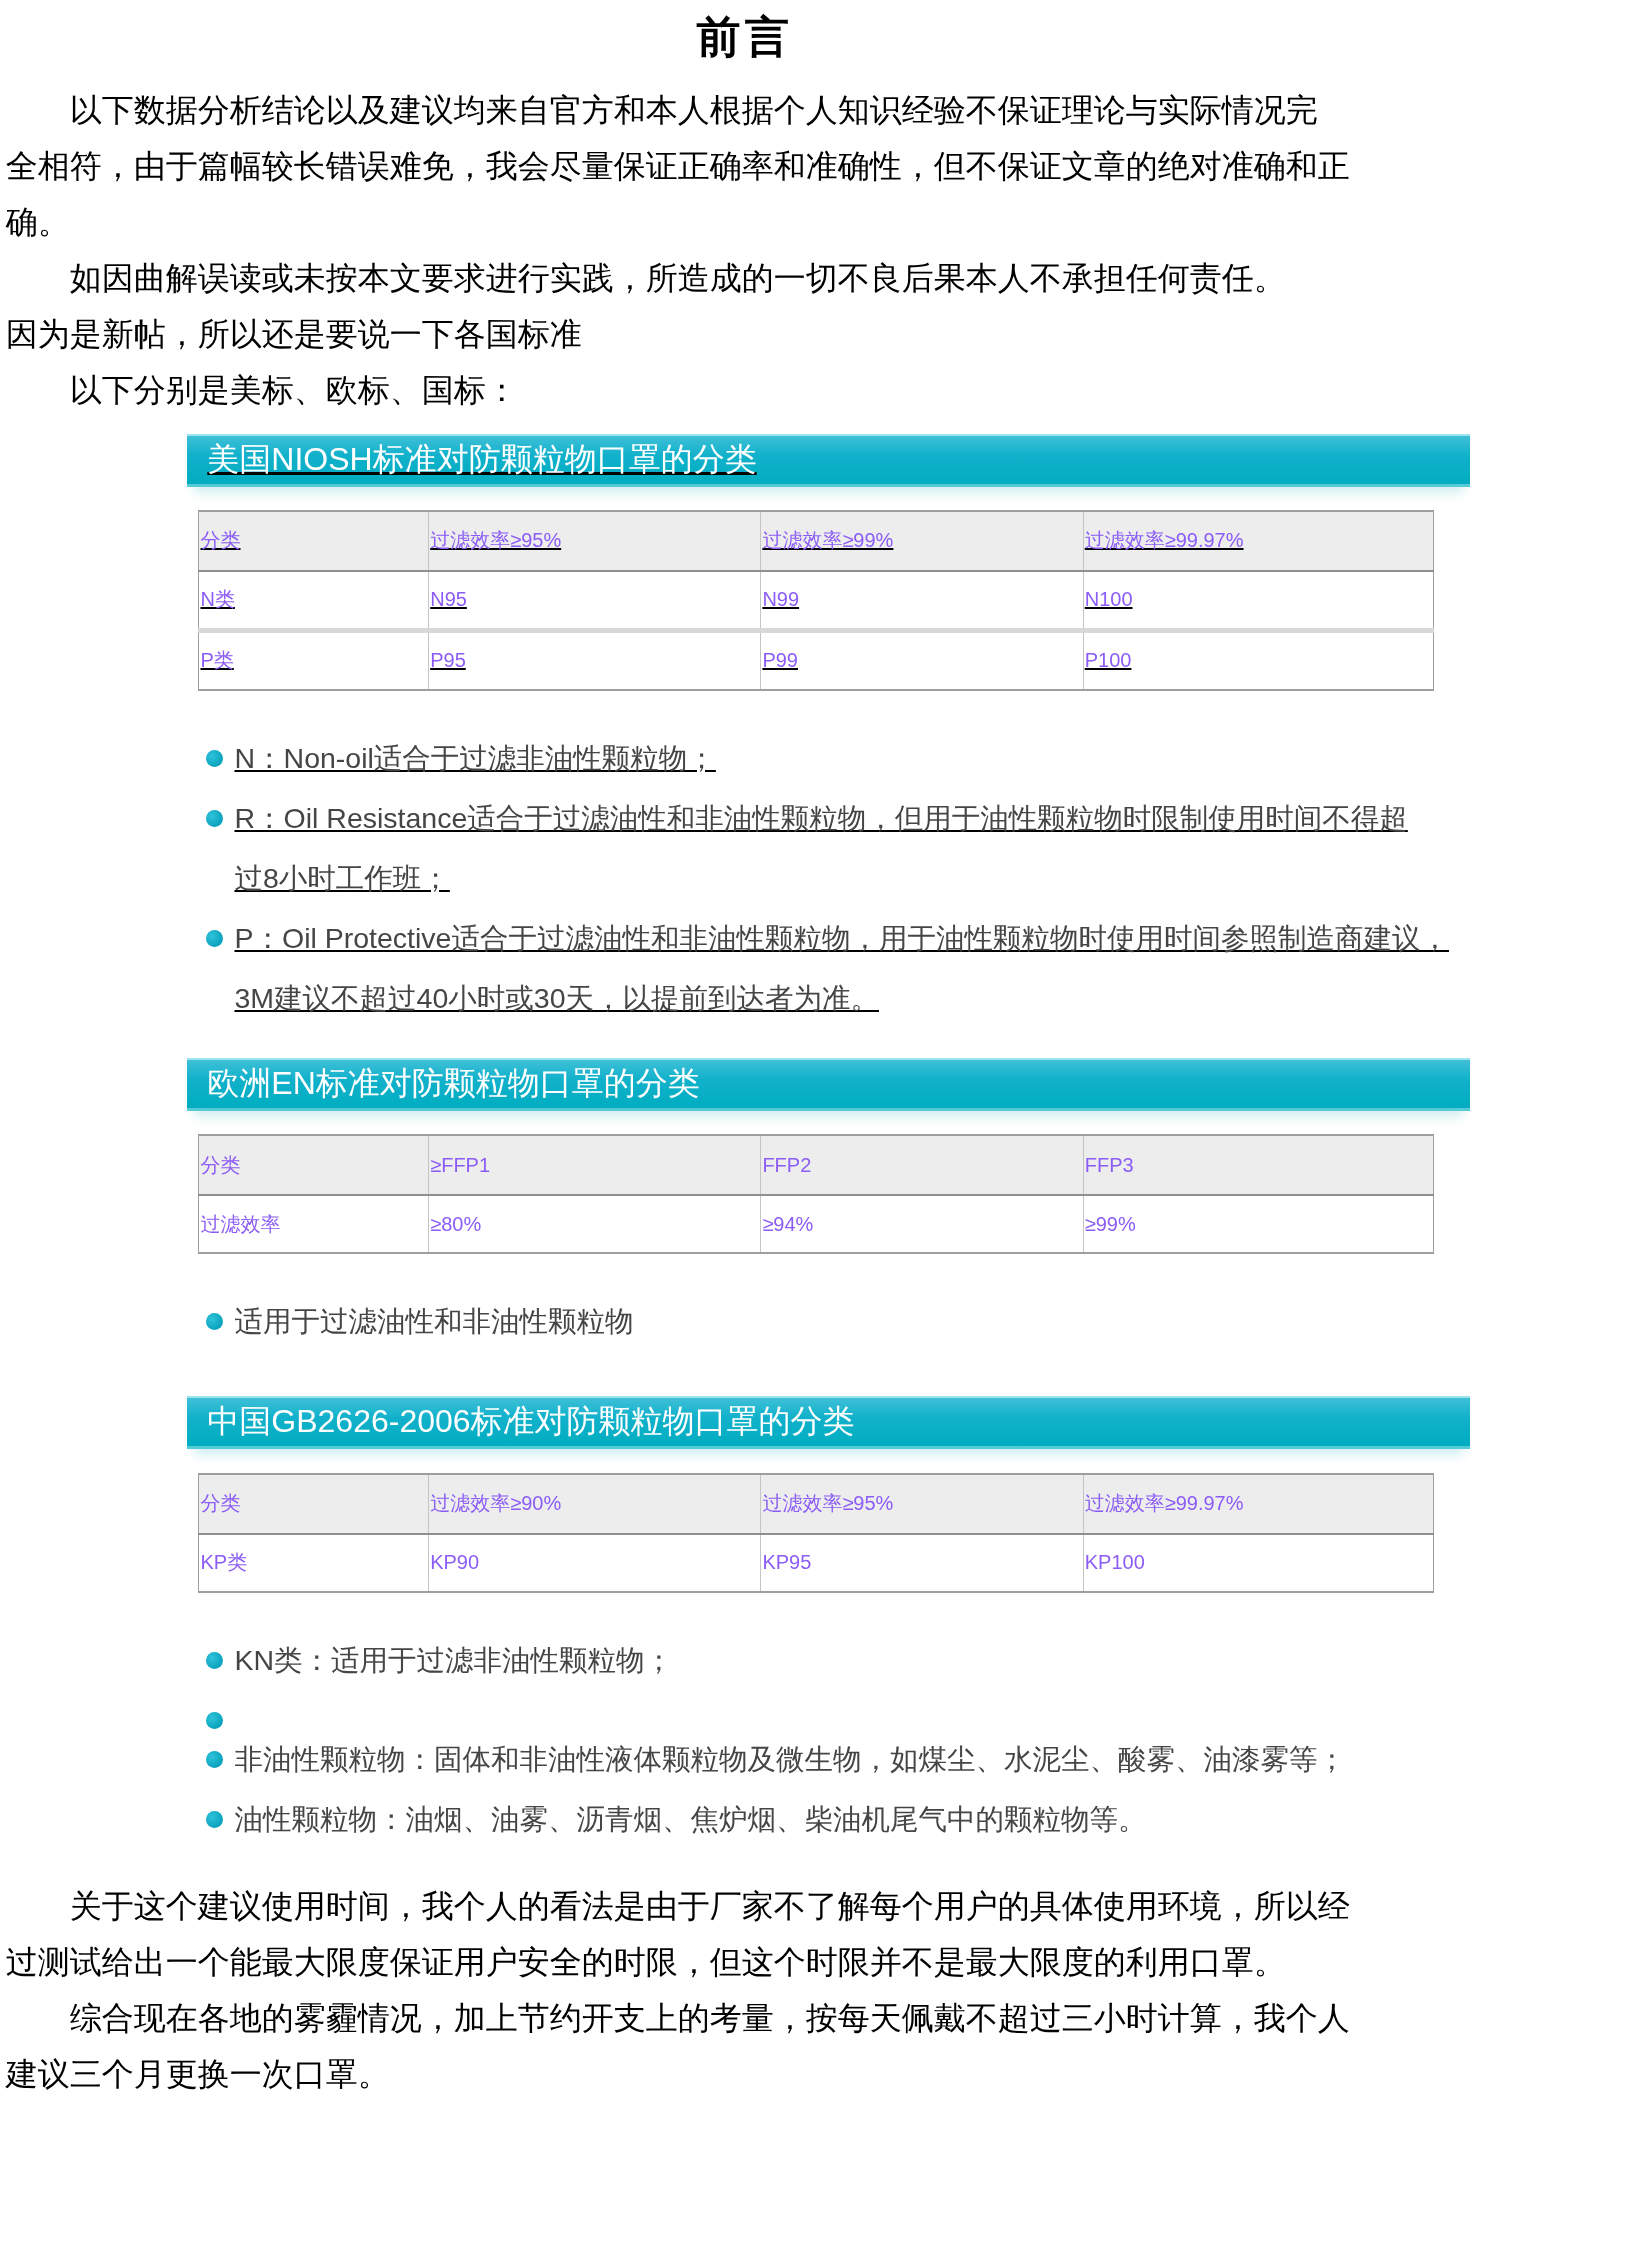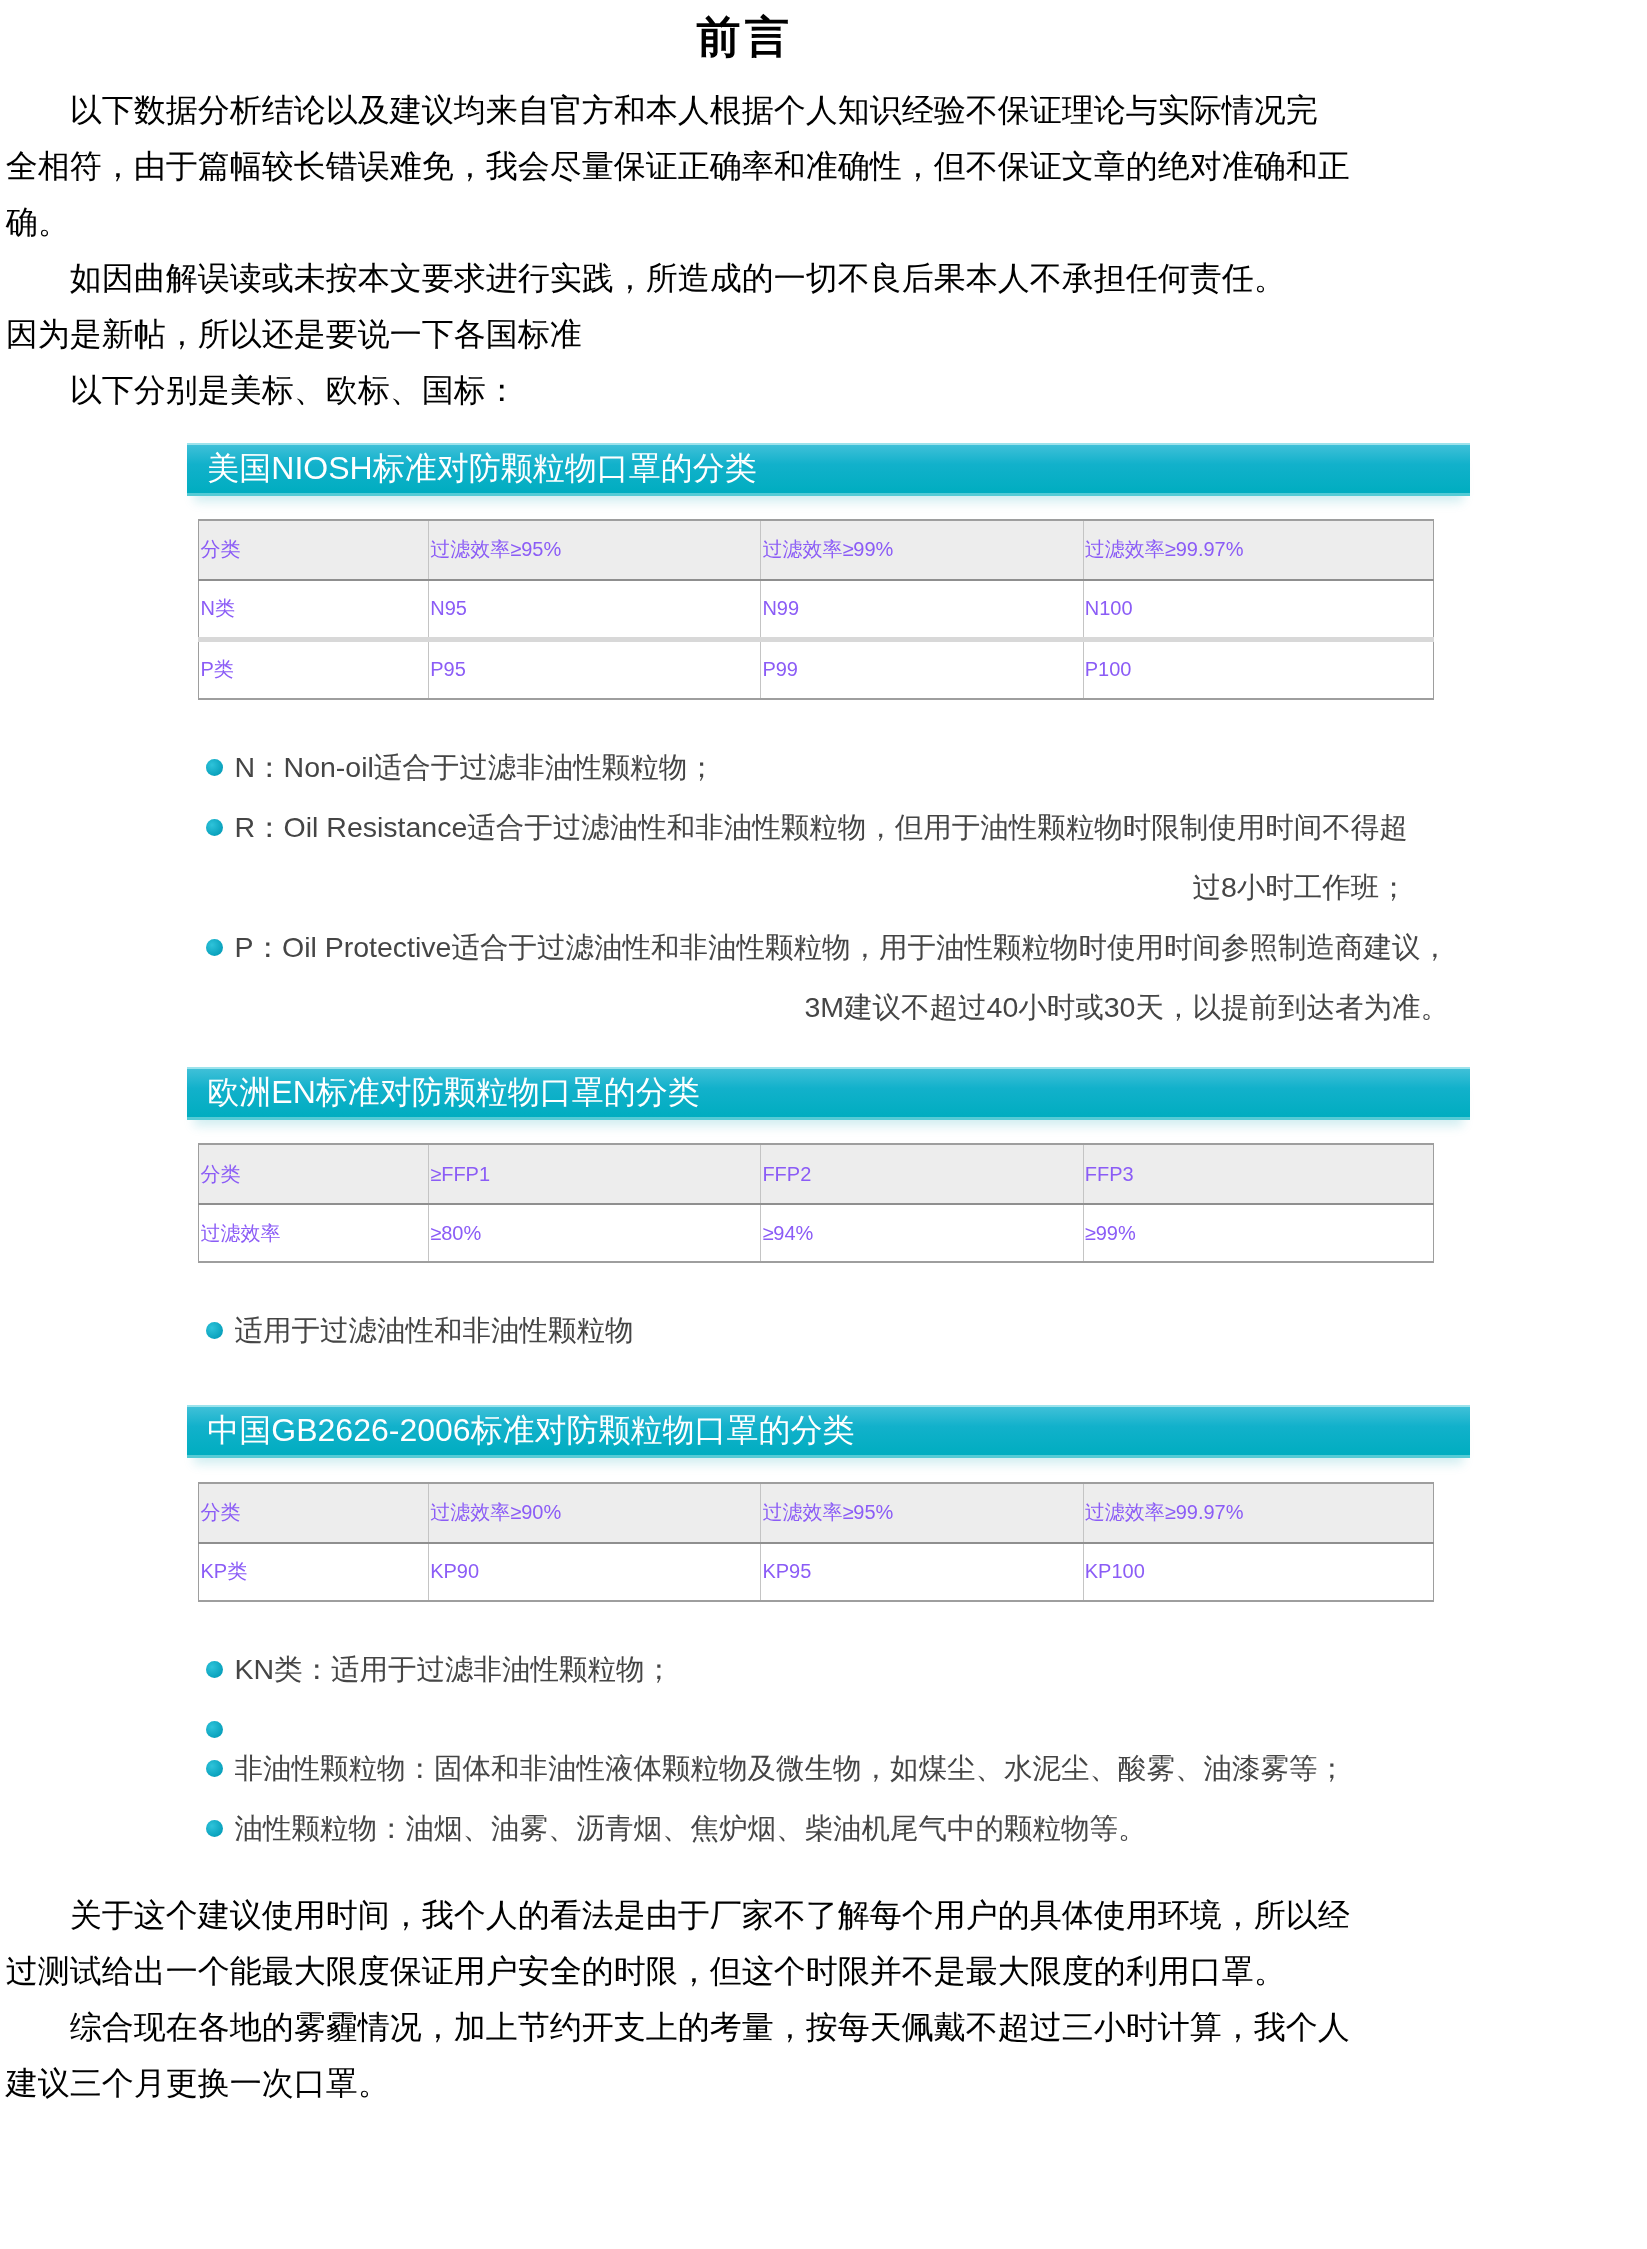--- a/index.html
+++ b/index.html
@@ -17,21 +17,21 @@
   }
 
   
   .para-line{
     font-size:32px;line-height:56px;white-space:nowrap;
     letter-spacing:0px;
   }
 
   
   .std-section{margin-left:181px;width:1283px;}
-  .sec-us{margin-top:25px;}
+  .sec-us{margin-top:16px;text-decoration:underline;}
   .sec-eu{margin-top:30px;}
   .sec-cn{margin-top:45px;}
 
   .banner{
     box-sizing:border-box;height:53px;
     display:flex;align-items:center;padding-left:20.5px;
     font-family:"Liberation Sans", sans-serif;
     font-size:32px;color:#ffffff;white-space:nowrap;
     background:linear-gradient(180deg,#3fc0d8 0%,#12b1cb 40%,#00adc0 100%);
     border-top:2.9px solid #9ce3ec;
@@ -58,21 +58,21 @@
 
   .notes{margin:37px 0 0 19px;padding:0;list-style:none;
     font-family:"Liberation Sans", sans-serif;font-size:28.5px;color:#454545;}
   .note{display:flex;align-items:flex-start;}
   .note .dot{
     flex:none;width:17px;height:17px;border-radius:50%;
     background:radial-gradient(circle at 35% 35%,#2ec3da 0%,#0aa2bd 70%,#0794ae 100%);
     margin:22px 11.7px 0 0;
   }
   .note-text{min-width:0;}
-  .note-line{line-height:60px;white-space:nowrap;text-align:right;}
+  .note-line{line-height:60px;white-space:nowrap;}
 
   .closing{margin-top:29px;}
 </style>
 </head>
 <body>
 
 <div class="page">
 
   <div class="page-title">前言</div>
 

